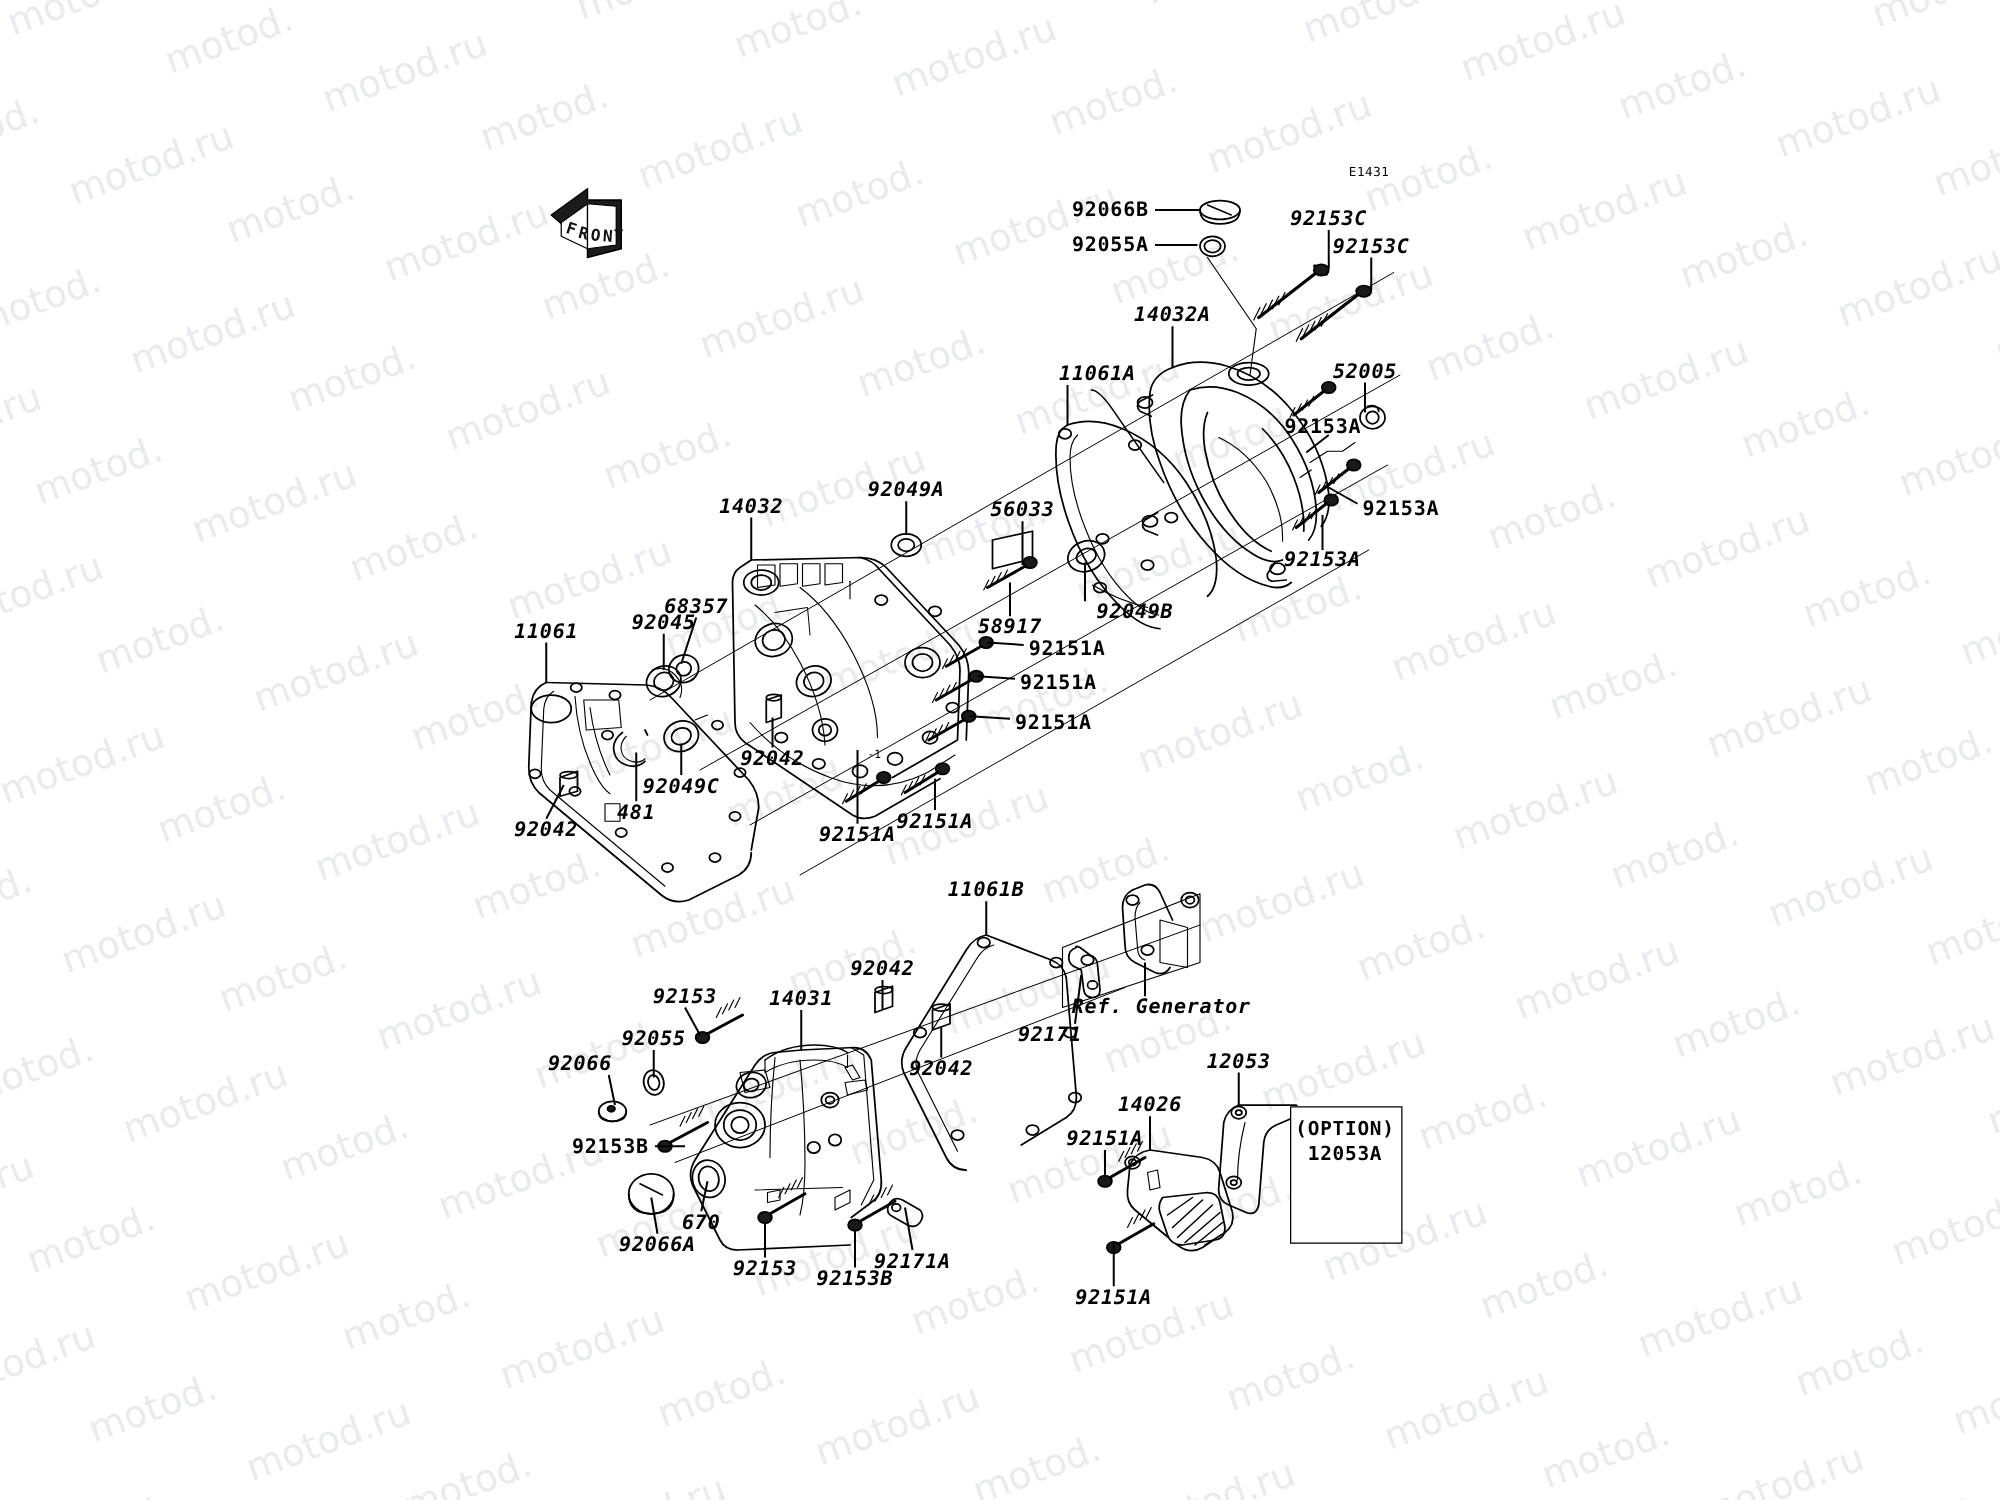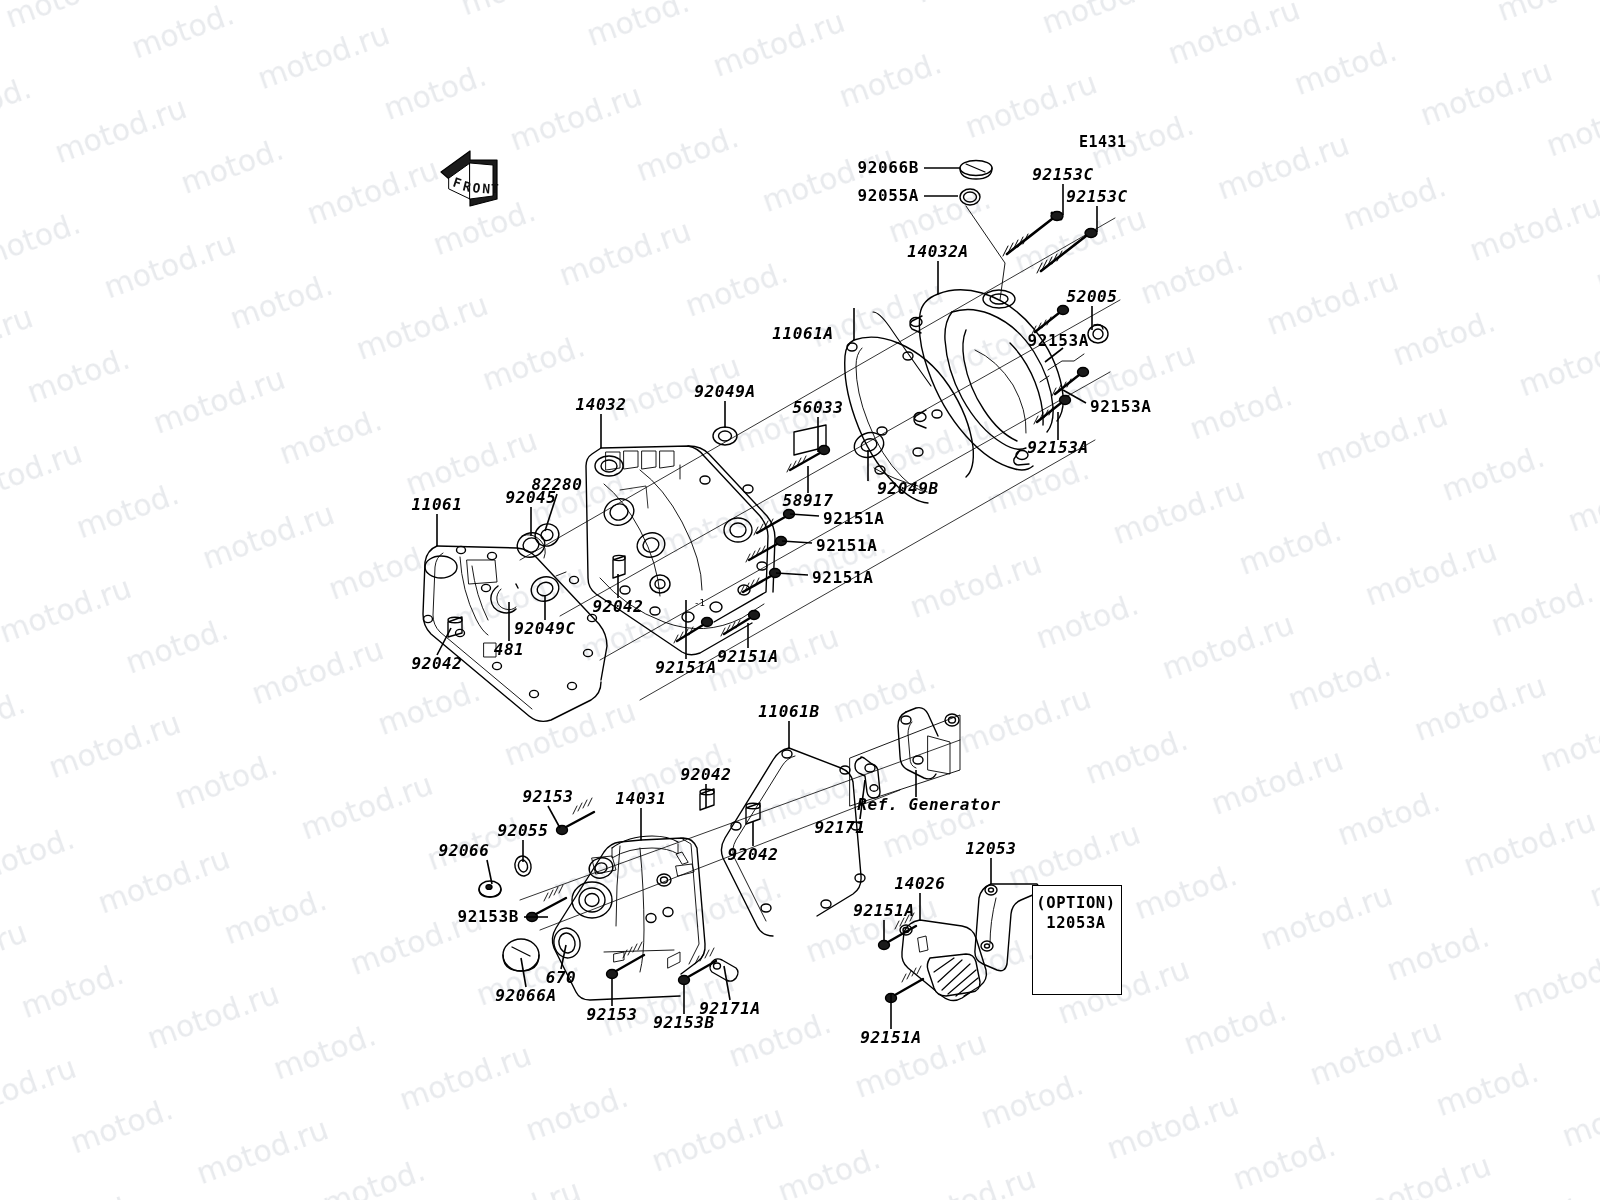--- a/index.html
+++ b/index.html
@@ -15,21 +15,21 @@
   #art{position:absolute;inset:0;z-index:2;}
   #art svg{width:1600px;height:1200px;display:block;}
 
   
   #labels{position:absolute;inset:0;z-index:3;}
   .lbl{position:absolute;font-family:"DejaVu Sans Mono","Liberation Mono",monospace;
        font-size:16px;font-weight:bold;color:#000;white-space:nowrap;
        letter-spacing:0.6px;line-height:1;}
   .lbl.c{transform:translateX(-50%);font-style:italic;}
   .lbl.r{transform:translateX(-100%);}
-  .code{position:absolute;font-size:15px;font-weight:bold;letter-spacing:0.5px;}
+  .code{position:absolute;font-size:10px;font-weight:normal;letter-spacing:0.5px;}
   .optbox{position:absolute;border:1.6px solid #000;background:#fff;}
   .optlabel{position:absolute;font-size:15.5px;font-weight:bold;white-space:nowrap;
             letter-spacing:0.6px;transform:translateX(-50%);}
 </style>
 </head>
 <body>
 
 <div id="stage">
 
   <div id="watermark">
@@ -620,36 +620,36 @@
 
     <div class="optbox" style="left:1032px;top:885px;width:88px;height:108px;"></div>
     <div class="optlabel" style="left:1076px;top:894px;">(OPTION)</div>
     <div class="optlabel" style="left:1076px;top:914px;">12053A</div>
 
   <div class="lbl r" style="left: 919px; top: 160px;">92066B</div>
       <div class="lbl r" style="left: 919px; top: 188px;">92055A</div>
       <div class="lbl c" style="left: 1063px; top: 167px;">92153C</div>
       <div class="lbl c" style="left: 1097px; top: 189px;">92153C</div>
       <div class="lbl c" style="left: 938px; top: 244px;">14032A</div>
-      <div class="lbl c" style="left: 803px; top: 291px; margin-top: 35px;">11061A</div>
+      <div class="lbl c" style="left: 878px; top: 291px;">11061A</div>
       <div class="lbl c" style="left: 1092px; top: 289px;">52005</div>
       <div class="lbl r" style="left: 1089px; top: 333px;">92153A</div>
       <div class="lbl" style="left: 1090px; top: 399px;">92153A</div>
       <div class="lbl c" style="left: 1058px; top: 440px;">92153A</div>
       <div class="lbl c" style="left: 601px; top: 397px;">14032</div>
       <div class="lbl c" style="left: 725px; top: 384px;">92049A</div>
       <div class="lbl c" style="left: 818px; top: 400px;">56033</div>
       <div class="lbl c" style="left: 868px; top: 481px; margin-left: 40px;">92049B</div>
       <div class="lbl c" style="left: 808px; top: 493px;">58917</div>
       <div class="lbl" style="left: 823px; top: 511px;">92151A</div>
       <div class="lbl" style="left: 816px; top: 538px;">92151A</div>
       <div class="lbl" style="left: 812px; top: 570px;">92151A</div>
       <div class="lbl c" style="left: 748px; top: 649px;">92151A</div>
       <div class="lbl c" style="left: 686px; top: 660px;">92151A</div>
-      <div class="lbl c" style="left: 557px; top: 477px;">82280</div>
+      <div class="lbl c" style="left: 557px; top: 477px;">68357</div>
       <div class="lbl c" style="left: 531px; top: 490px;">92045</div>
       <div class="lbl c" style="left: 437px; top: 497px;">11061</div>
       <div class="lbl c" style="left: 618px; top: 599px;">92042</div>
       <div class="lbl c" style="left: 545px; top: 621px;">92049C</div>
       <div class="lbl c" style="left: 509px; top: 642px;">481</div>
       <div class="lbl c" style="left: 437px; top: 656px;">92042</div>
       <div class="lbl c" style="left: 789px; top: 704px;">11061B</div>
       <div class="lbl c" style="left: 706px; top: 767px;">92042</div>
       <div class="lbl c" style="left: 753px; top: 847px;">92042</div>
       <div class="lbl c" style="left: 929px; top: 797px;">Ref. Generator</div>

